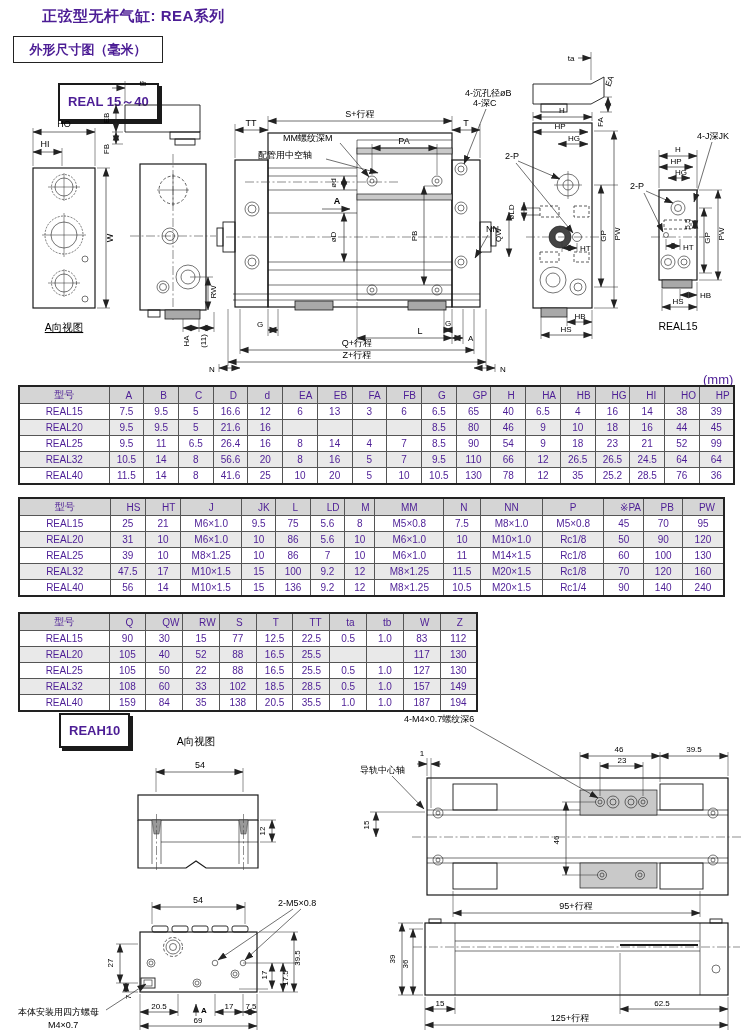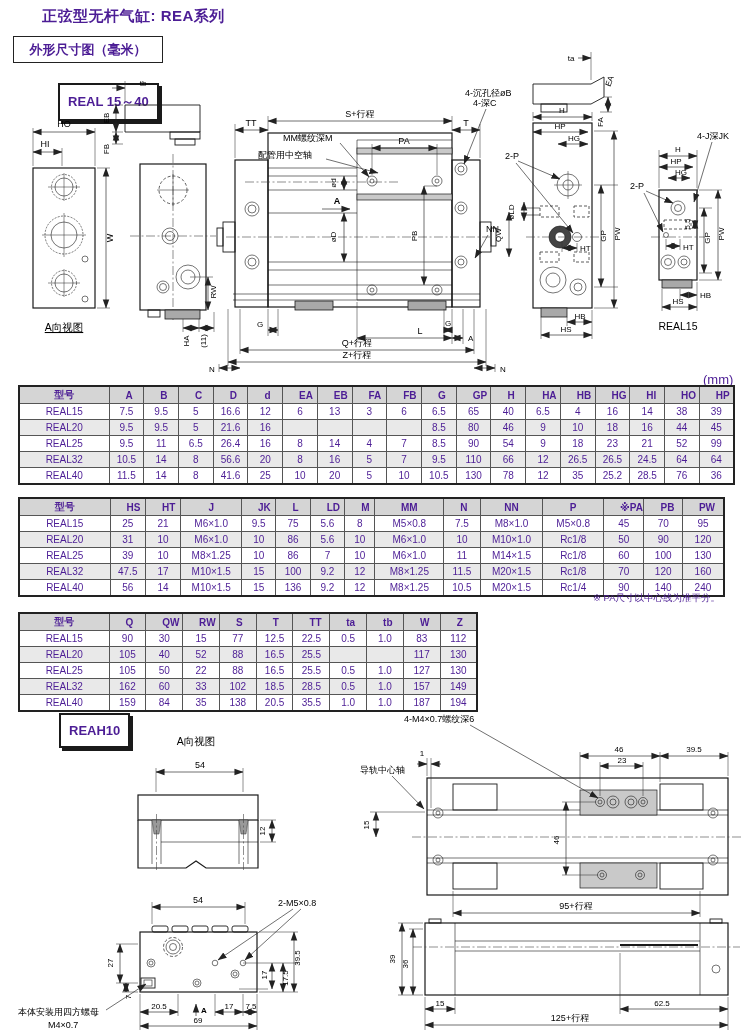--- a/index.html
+++ b/index.html
@@ -8,21 +8,21 @@
   .abs{position:absolute;}
   .title{left:42px;top:7px;font-size:15px;font-weight:bold;letter-spacing:0.5px;}
   .subbox{left:13px;top:36px;width:148px;height:25px;border:1px solid #222;
           text-align:center;line-height:25px;font-size:13px;font-weight:bold;}
   .modelbox{background:#fff;border:2px solid #1a1a1a;box-shadow:3px 3px 0 #1a1a1a;
             font-size:13px;font-weight:bold;padding:8px 8px;margin-left:41px;}
   .unit{left:703px;top:372px;font-size:13px;}
   .note2{left:420px;top:592px;width:300px;text-align:right;font-size:9.5px;}
   table.dimtable{border-collapse:collapse;table-layout:fixed;font-size:10px;
                  border:2px solid #222;background:#fff;}
-  table.dimtable th{background:#d5d5d5;border:1px solid #555;font-weight:bold;
+  table.dimtable th{background:#d5d5d5;border:1px solid #555;font-weight:normal;
                     height:13px;padding:1px 16px;text-align:center;overflow:hidden;white-space:nowrap;}
   table.dimtable td{border:1px solid #555;height:13px;padding:1px 0;text-align:center;
                     overflow:hidden;white-space:nowrap;}
   table.dimtable tbody tr:nth-child(even){background:#e9e9e9;}
   .t1{left:18px;top:385px;width:717px;}
   .t2{left:18px;top:497px;width:707px;}
   .t3{left:18px;top:612px;width:460px;}
   
   .ol{fill:none;stroke:#1a1a1a;stroke-width:1.2;}
   .ol2{fill:none;stroke:#1a1a1a;stroke-width:0.9;}
@@ -611,21 +611,20 @@
           <td>M8×1.25</td>
           <td>10.5</td>
           <td>M20×1.5</td>
           <td>Rc1/4</td>
           <td>90</td>
           <td>140</td>
           <td>240</td>
         </tr>
       </tbody>
     </table>
-  <div class="abs note2">※ PA尺寸以中心线为准平分。</div>
 
   <table class="abs dimtable t3">
     <colgroup>
         <col style="width:90px">
       </colgroup>
   <thead>
         <tr>
           <th>型号</th>
           <th>Q</th>
           <th>QW</th>
@@ -674,21 +673,21 @@
           <td>88</td>
           <td>16.5</td>
           <td>25.5</td>
           <td>0.5</td>
           <td>1.0</td>
           <td>127</td>
           <td>130</td>
         </tr>
         <tr>
           <td>REAL32</td>
-          <td>162</td>
+          <td>108</td>
           <td>60</td>
           <td>33</td>
           <td>102</td>
           <td>18.5</td>
           <td>28.5</td>
           <td>0.5</td>
           <td>1.0</td>
           <td>157</td>
           <td>149</td>
         </tr>

